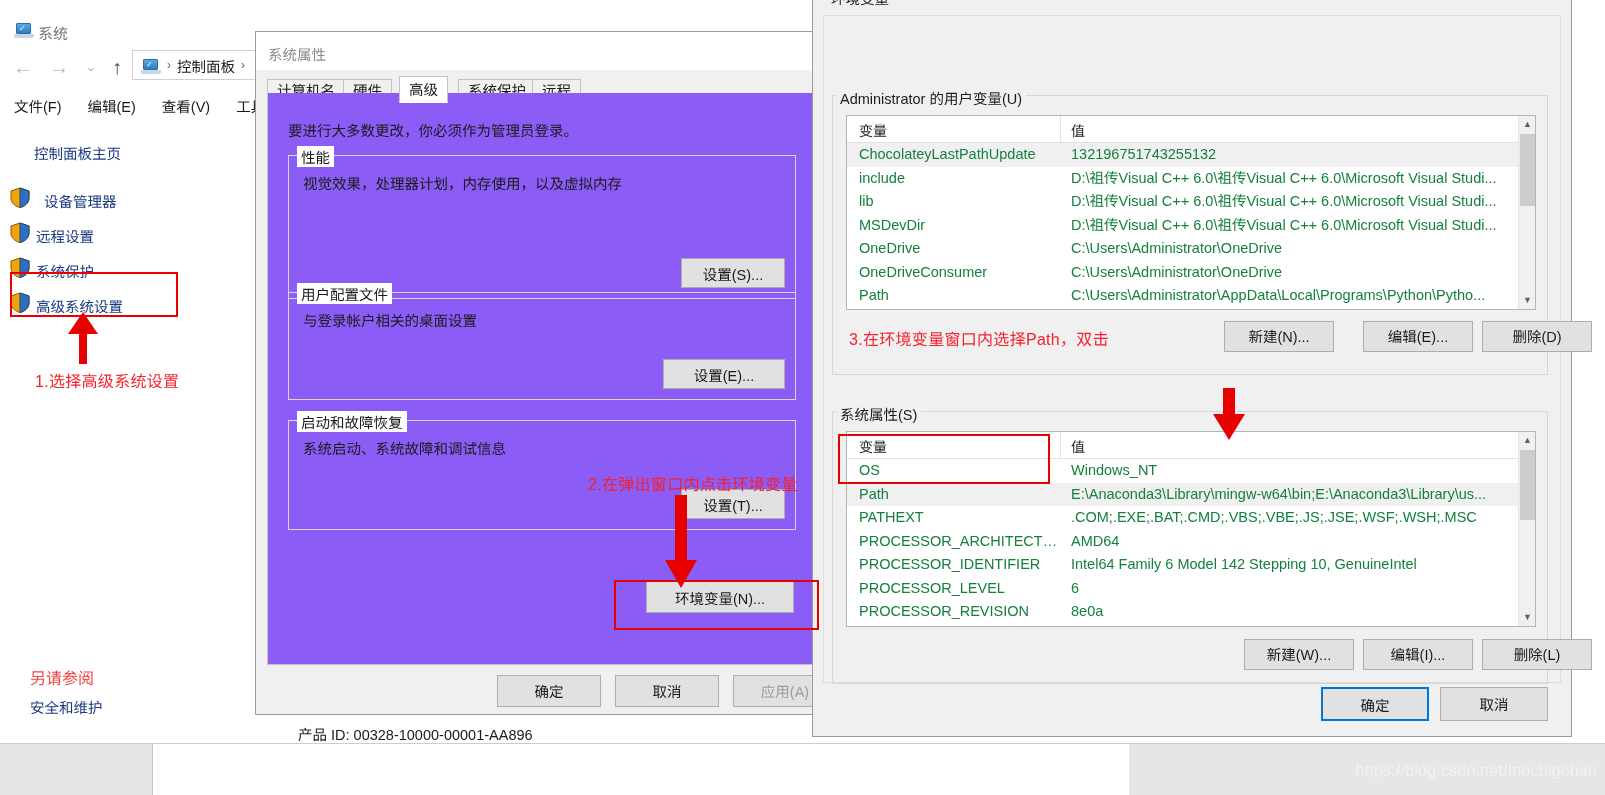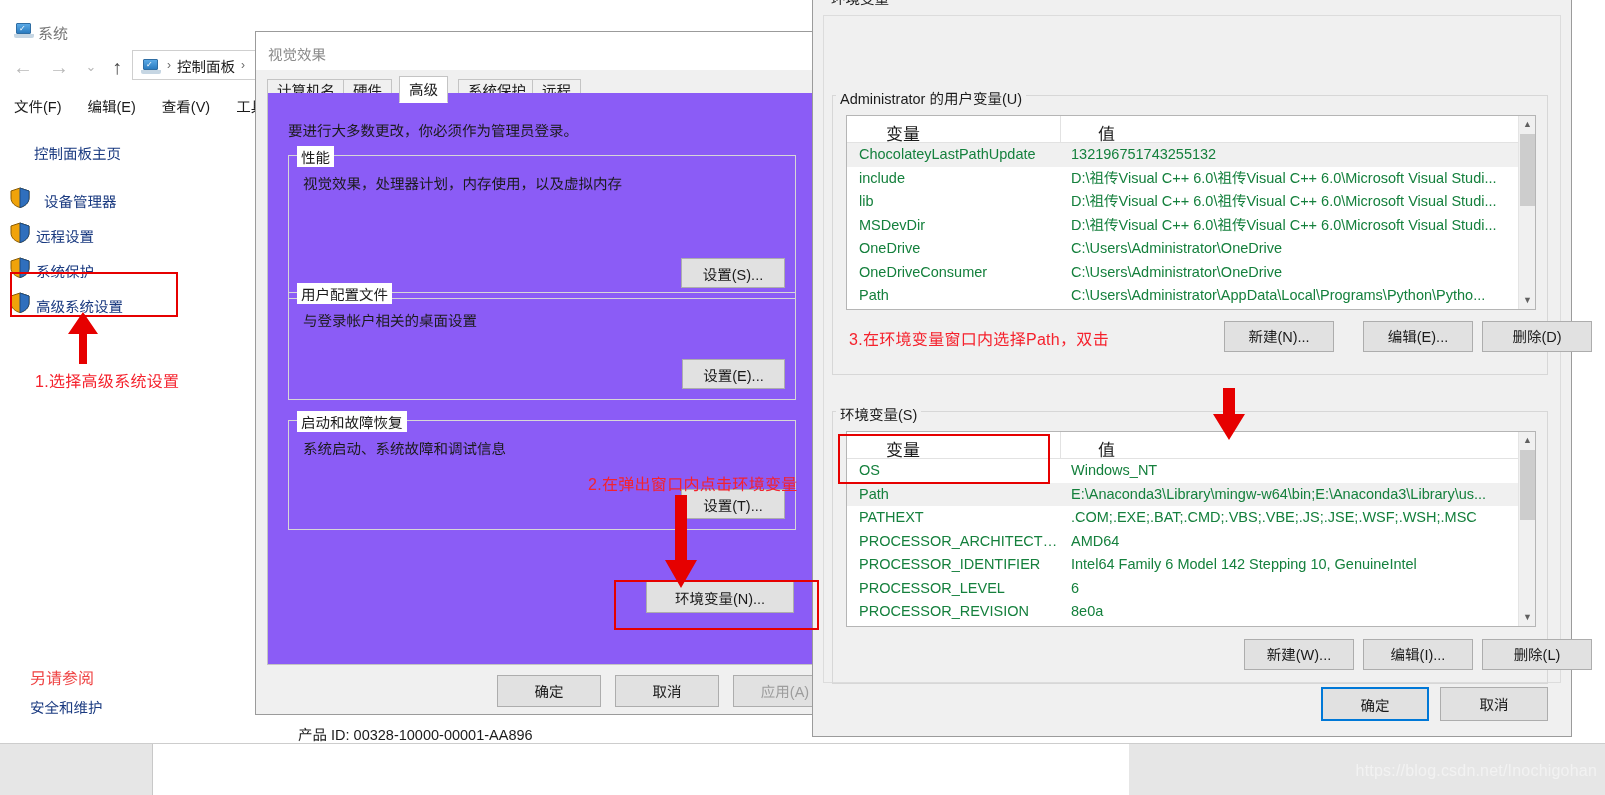--- a/index.html
+++ b/index.html
@@ -364,24 +364,23 @@
     left: 0; top: 0;
     height: 27px;
     width: 100%;
     background: #ffffff;
     border-bottom: 1px solid #e2e2e2;
     box-sizing: border-box;
   }
   .vt-head-cell {
     position: absolute;
     top: 4px;
-    font-size: 17px;
-    color: #1b1b1b;
-    white-space: nowrap;
-    margin-left: 27px;
+    font-size: 14px;
+    color: #1b1b1b;
+    white-space: nowrap;
   }
   .vt-head-cell.c1 { left: 12px; }
   .vt-head-cell.c2 { left: 224px; }
   .vt-head-div {
     position: absolute;
     left: 213px; top: 0;
     width: 1px; height: 27px;
     background: #e2e2e2;
   }
   .vt-rows {
@@ -550,21 +549,21 @@
     </div>
 
     <span class="see-also">另请参阅</span>
     <span class="see-also-link">安全和维护</span>
   </div>
 
   <span class="product-id">产品 ID: 00328-10000-00001-AA896</span>
 
   <div class="sp-dialog">
     <div class="sp-titlebar">
-      <span class="sp-title-text">视觉效果</span>
+      <span class="sp-title-text">系统属性</span>
     </div>
 
     <div class="sp-tabstrip">
       <span class="sp-tab" style="left:0;">计算机名</span>
       <span class="sp-tab" style="left:76px;">硬件</span>
       <span class="sp-tab selected" style="left:132px;">高级</span>
       <span class="sp-tab" style="left:191px;">系统保护</span>
       <span class="sp-tab" style="left:265px;">远程</span>
     </div>
 
@@ -573,21 +572,21 @@
 
       <div class="groupbox" style="left:20px; top:62px; width:508px; height:144px;">
         <span class="groupbox-legend">性能</span>
         <span class="group-desc">视觉效果，处理器计划，内存使用，以及虚拟内存</span>
         <button class="btn btn-abs" style="right:10px; bottom:10px; width:104px; height:30px;">设置(S)...</button>
       </div>
 
       <div class="groupbox" style="left:20px; top:199px; width:508px; height:108px;">
         <span class="groupbox-legend">用户配置文件</span>
         <span class="group-desc">与登录帐户相关的桌面设置</span>
-        <button class="btn btn-abs" style="right:10px; bottom:10px; width:103px; height:30px;">设置(E)...</button>
+        <button class="btn btn-abs" style="right:10px; bottom:10px; width:122px; height:30px;">设置(E)...</button>
       </div>
 
       <div class="groupbox" style="left:20px; top:327px; width:508px; height:110px;">
         <span class="groupbox-legend">启动和故障恢复</span>
         <span class="group-desc">系统启动、系统故障和调试信息</span>
         <button class="btn btn-abs" style="right:10px; bottom:10px; width:104px; height:30px;">设置(T)...</button>
       </div>
 
       <button class="btn btn-abs" style="right:18px; top:488px; width:148px; height:32px;">环境变量(N)...</button>
     </div>
@@ -649,21 +648,21 @@
           <span class="arrow up">▲</span>
           <span class="thumb" style="top:18px; height:72px;"></span>
           <span class="arrow down">▼</span>
         </div>
       </div>
 
       <button class="btn ev-btn" style="left:400px; top:305px;">新建(N)...</button>
       <button class="btn ev-btn" style="left:539px; top:305px;">编辑(E)...</button>
       <button class="btn ev-btn" style="left:658px; top:305px;">删除(D)</button>
 
-      <span class="ev-group-legend" style="left:12px; top:387px;">环境变量(S)</span>
+      <span class="ev-group-legend" style="left:12px; top:387px;">系统属性(S)</span>
       <div class="ev-group-frame" style="left:8px; top:395px; width:716px; height:273px;"></div>
 
       <div class="var-table" style="left:22px; top:415px; width:690px; height:196px;">
         <div class="vt-header">
           <span class="vt-head-cell c1">变量</span>
           <span class="vt-head-div"></span>
           <span class="vt-head-cell c2">值</span>
         </div>
         <div class="vt-rows">
           <div class="vt-row">

